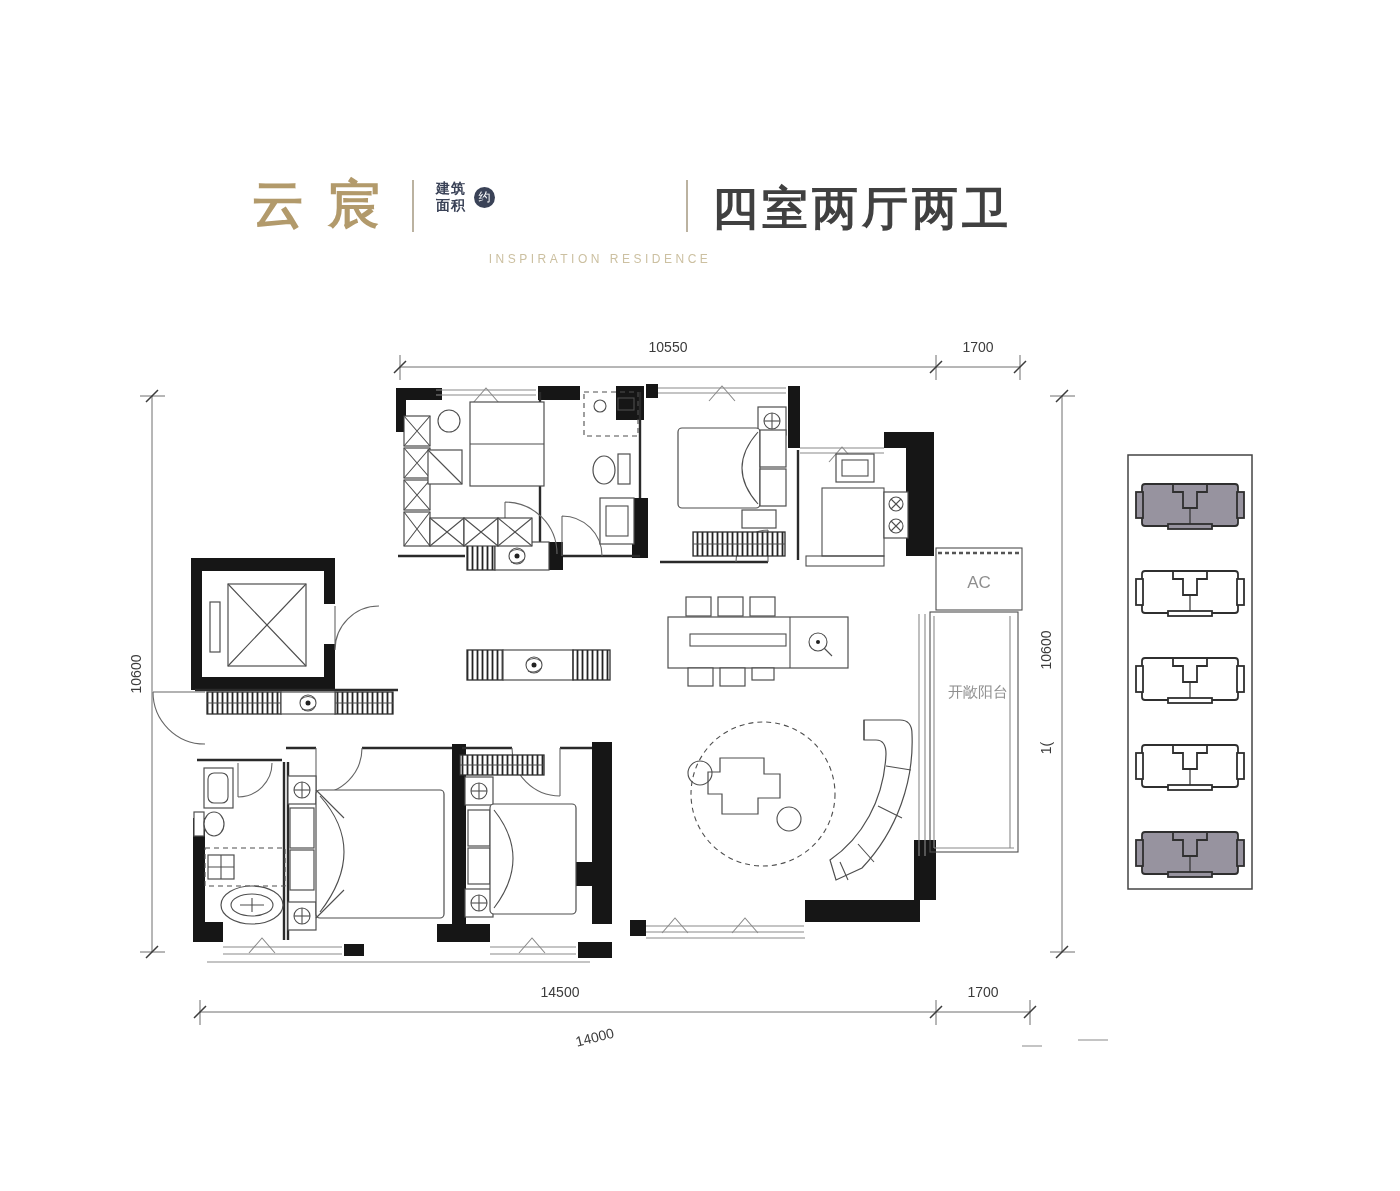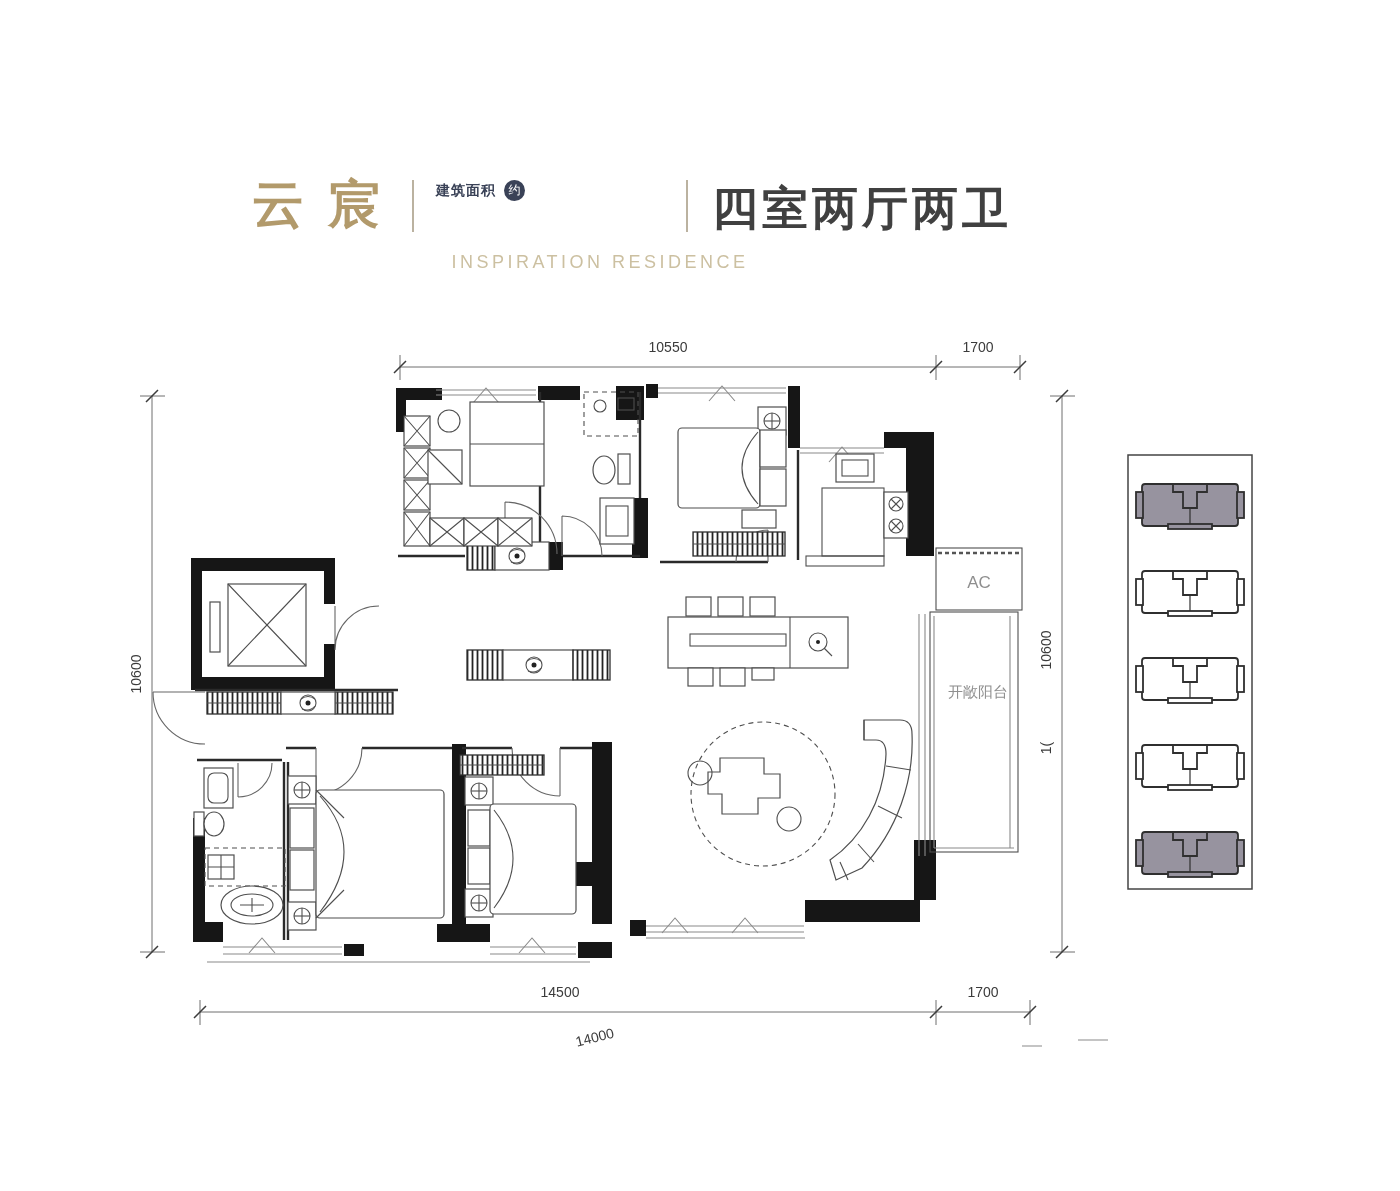--- a/index.html
+++ b/index.html
@@ -5,33 +5,33 @@
   html,body{margin:0;padding:0;background:#ffffff;}
   .page{position:relative;width:1268px;height:1191px;background:#fff;overflow:hidden;
         font-family:"Liberation Sans",sans-serif;}
   
   .hdr-title{position:absolute;left:252px;top:170px;width:160px;
     font-size:52px;font-weight:bold;color:#B29A6B;letter-spacing:24px;white-space:nowrap;
     font-family:"DejaVu Sans",sans-serif;}
   .hdr-div{position:absolute;top:180px;width:2px;height:52px;background:#BBB2A0;}
   .hdr-div1{left:412px;} .hdr-div2{left:686px;}
   .area-group{position:absolute;left:436px;top:180px;display:flex;align-items:center;}
-  .area-label{display:flex;flex-direction:row;justify-content:center;
+  .area-label{display:flex;flex-direction:column;justify-content:center;
     font-size:14px;line-height:17px;color:#3A4257;font-weight:bold;letter-spacing:1px;
     font-family:"DejaVu Sans",sans-serif;}
   .approx-badge{width:21px;height:21px;border-radius:50%;background:#3A4257;color:#fff;
     font-size:12px;display:flex;align-items:center;justify-content:center;margin:0 6px 0 8px;
     font-family:"DejaVu Sans",sans-serif;}
   .area-value{font-size:58px;font-weight:bold;color:#3A4257;line-height:54px;
     font-family:"DejaVu Sans",sans-serif;}
   .area-value sup{font-size:26px;vertical-align:28px;margin-left:1px;}
   .unit-type{position:absolute;left:712px;top:178px;font-size:46px;font-weight:bold;
     color:#404040;letter-spacing:4px;white-space:nowrap;font-family:"DejaVu Sans",sans-serif;}
   .subtitle{position:absolute;left:420px;top:252px;width:360px;text-align:center;
-    font-size:18px;letter-spacing:3.5px;color:#CCC0A1;font-family:"Liberation Sans",sans-serif;}
+    font-size:12px;letter-spacing:3.5px;color:#CCC0A1;font-family:"Liberation Sans",sans-serif;}
   
   svg{position:absolute;left:0;top:0;}
   svg text{font-family:"Liberation Sans",sans-serif;}
   .wall{fill:#161616;stroke:none;}
   .iw{stroke:#2a2a2a;stroke-width:2.4;fill:none;}
   .thin{stroke:#8a8a8a;stroke-width:1.1;fill:none;}
   .furn{stroke:#4f4f4f;stroke-width:1.2;fill:#ffffff;}
   .furnl{stroke:#4f4f4f;stroke-width:1.1;fill:none;}
   .dashed{stroke-dasharray:5 4;}
   .door{stroke:#666;stroke-width:1.1;fill:none;}

